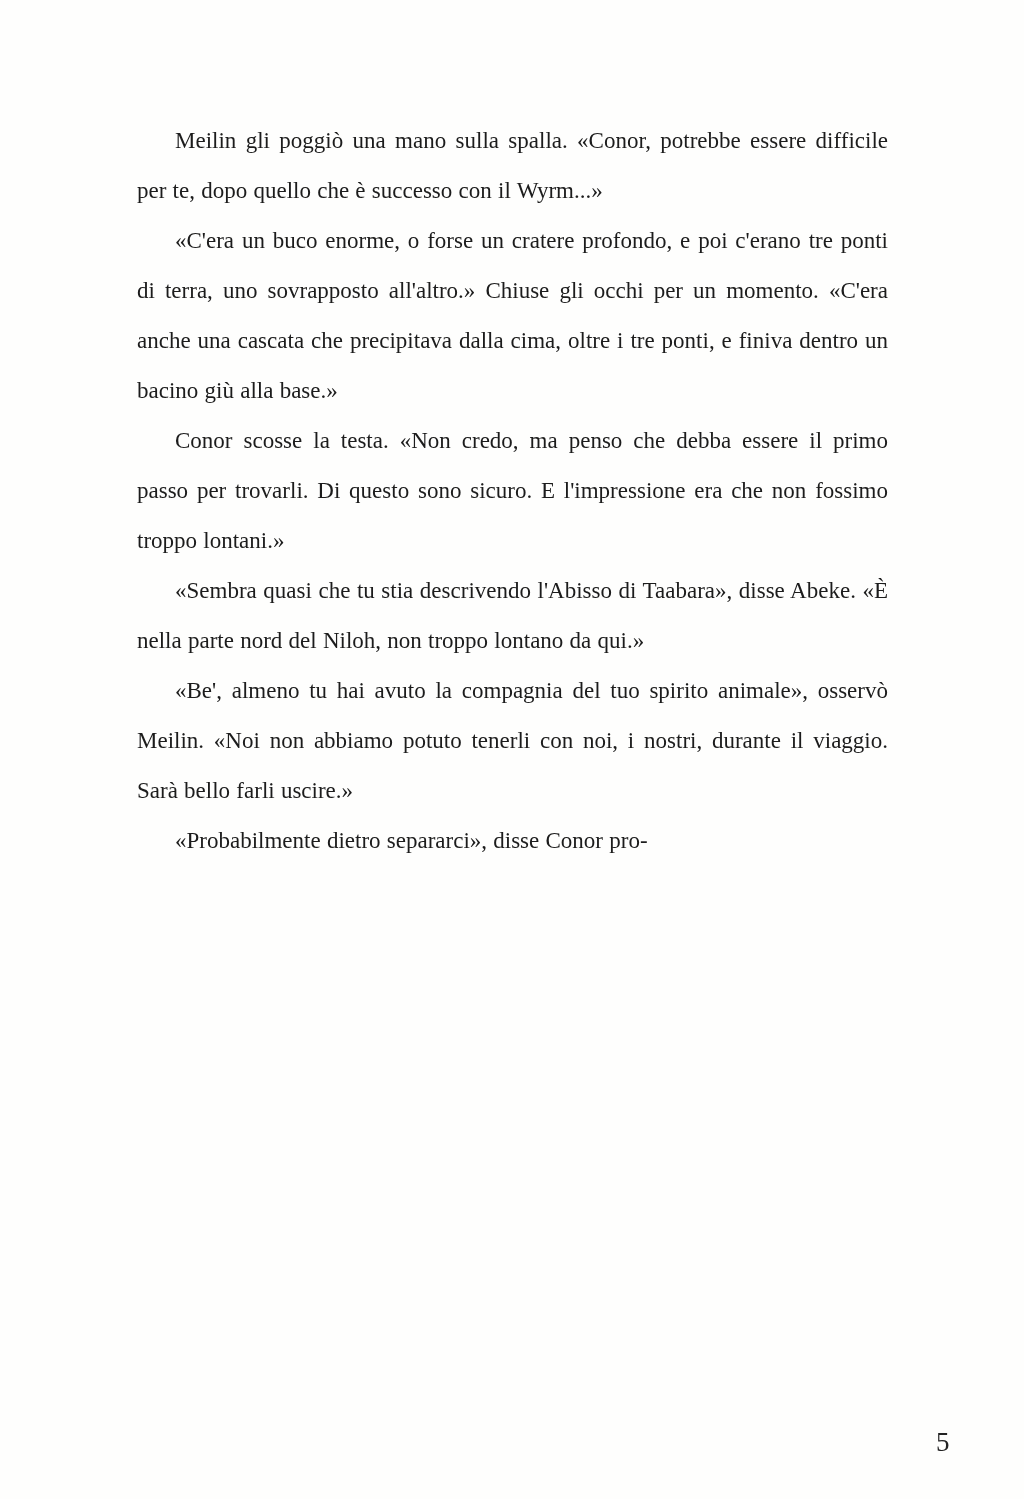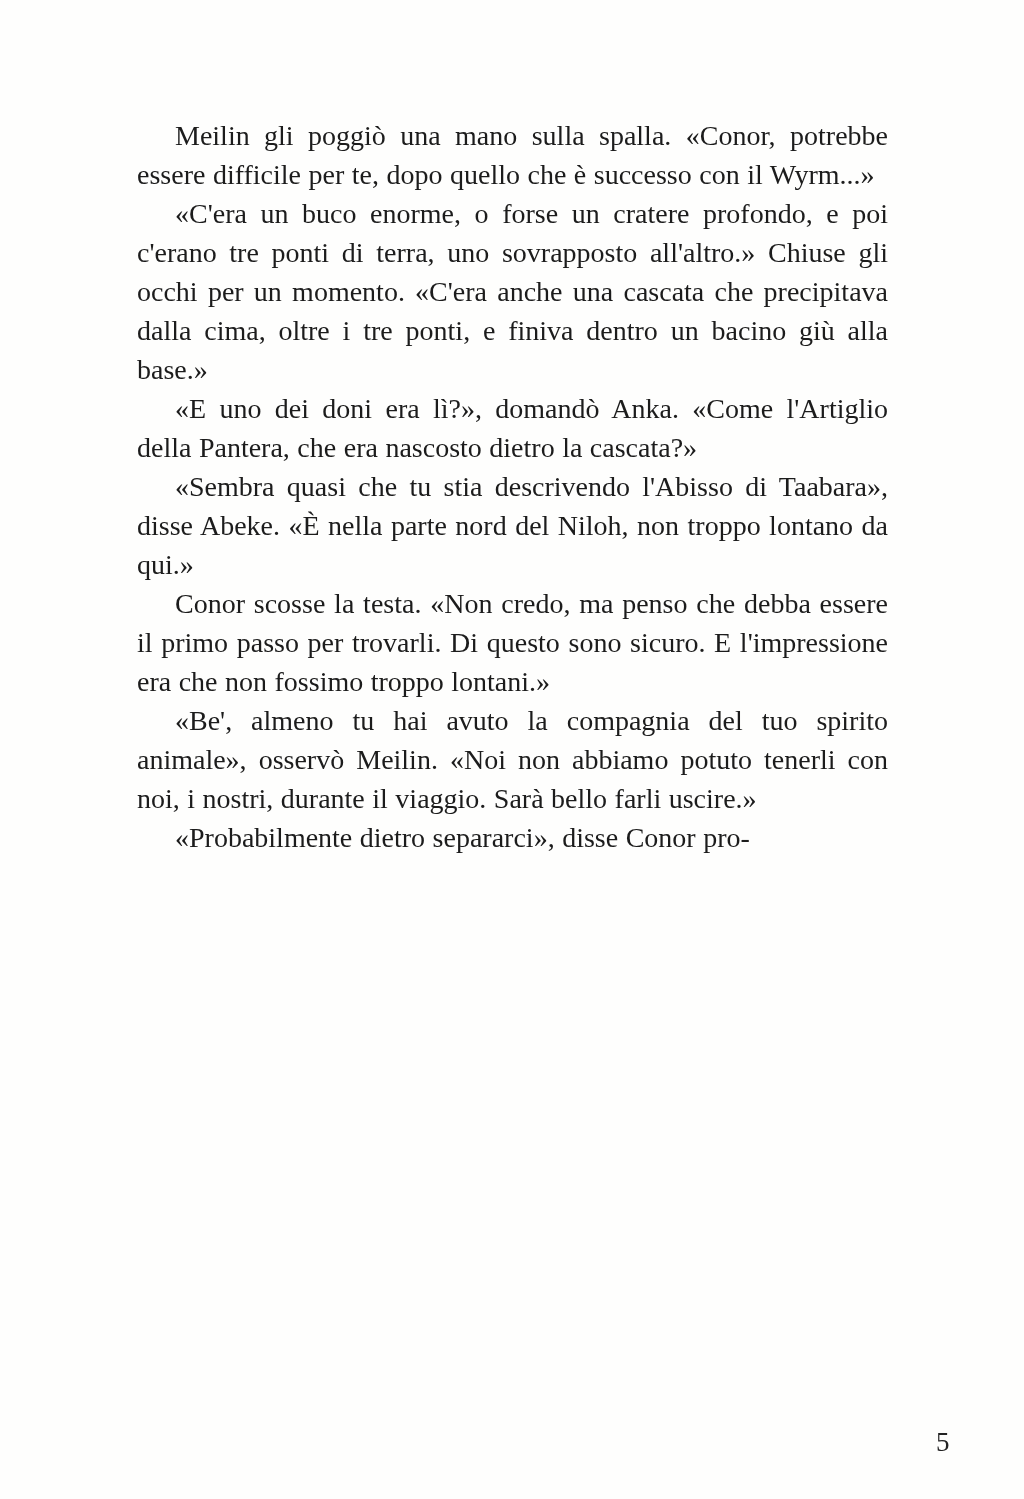--- a/index.html
+++ b/index.html
@@ -22,22 +22,22 @@
   }
   .text-block {
     position: absolute;
     left: 137px;
     top: 116px;
     width: 751px;
   }
   .text-block p {
     margin: 0;
     padding: 0;
-    font-size: 28px;
-    line-height: 39px;
+    font-size: 23px;
+    line-height: 50px;
     text-align: justify;
     text-indent: 38px;
     hyphens: auto;
     -webkit-hyphens: auto;
     word-spacing: 0.5px;
     text-rendering: optimizeLegibility;
   }
   .page-number {
     position: absolute;
     left: 936px;
@@ -47,20 +47,19 @@
     color: #222222;
   }
 </style>
 </head>
 <body>
 
 <div class="book-page">
   <div class="text-block">
     <p>Meilin gli poggiò una mano sulla spalla. «Conor, potrebbe essere difficile per te, dopo quello che è successo con il Wyrm...»</p>
     <p>«C'era un buco enorme, o forse un cratere profondo, e poi c'erano tre ponti di terra, uno sovrapposto all'altro.» Chiuse gli occhi per un momento. «C'era anche una cascata che precipitava dalla cima, oltre i tre ponti, e finiva dentro un bacino giù alla base.»</p>
-    <p>«E uno dei doni era lì?», domandò Anka. «Come l'Artiglio della Pantera, che era nascosto dietro la cascata?»</p>
+    <p>Conor scosse la testa. «Non credo, ma penso che debba essere il primo passo per trovarli. Di questo sono sicuro. E l'impressione era che non fossimo troppo lontani.»</p>
     <p>«Sembra quasi che tu stia descrivendo l'Abisso di Taabara», disse Abeke. «È nella parte nord del Niloh, non troppo lontano da qui.»</p>
-    <p>Conor scosse la testa. «Non credo, ma penso che debba essere il primo passo per trovarli. Di questo sono sicuro. E l'impressione era che non fossimo troppo lontani.»</p>
     <p>«Be', almeno tu hai avuto la compagnia del tuo spirito animale», osservò Meilin. «Noi non abbiamo potuto tenerli con noi, i nostri, durante il viaggio. Sarà bello farli uscire.»</p>
     <p>«Probabilmente dietro separarci», disse Conor pro-</p>
   </div>
   <div class="page-number">5</div>
 </div>
 
 </body></html>

